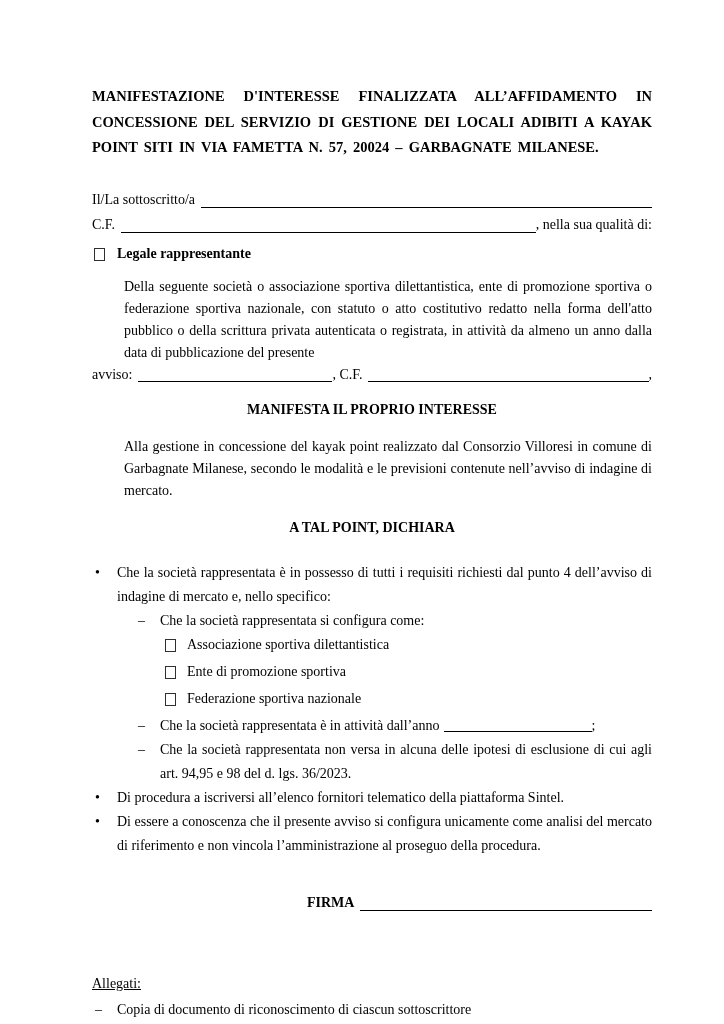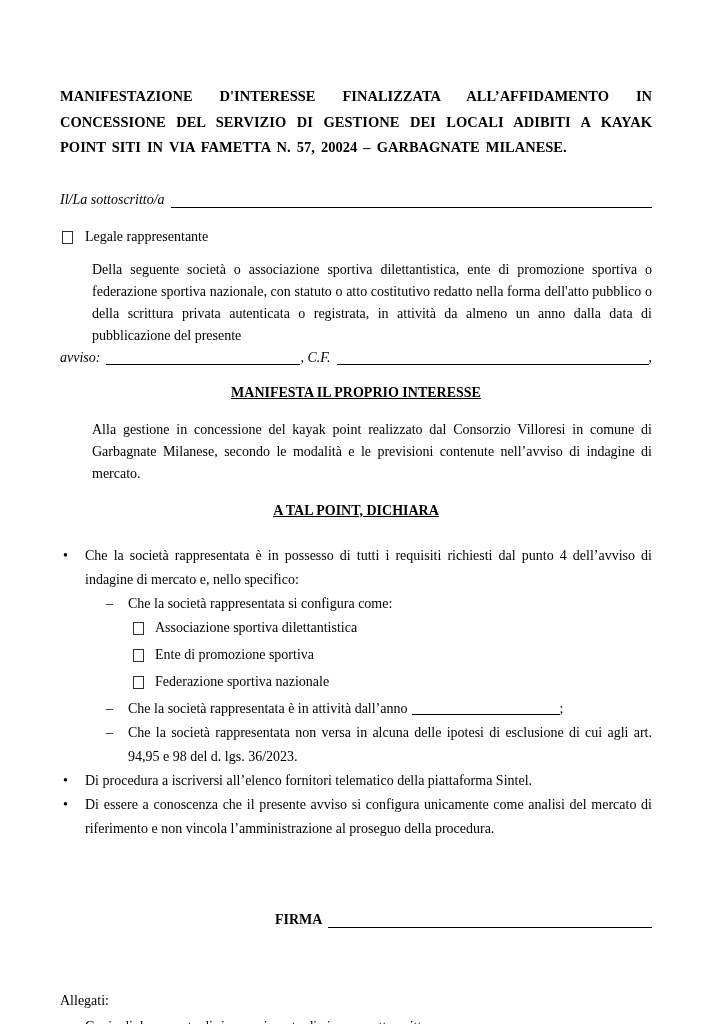--- a/index.html
+++ b/index.html
@@ -1,96 +1,100 @@
 <!DOCTYPE html>
 <html lang="it"><head>
 <meta charset="utf-8">
 <style>
   html, body { margin:0; padding:0; background:#ffffff; }
   .page {
     position:relative;
     width:724px; height:1024px;
     box-sizing:border-box;
-    padding:84px 72px 0 60px;
+    padding:84px 72px 0 92px;
     background:#ffffff;
     color:#000;
     font-family:"Liberation Serif", serif;
     font-size:14px;
     line-height:22px;
   }
   .doc-title {
     font-weight:bold;
     font-size:14.5px;
     line-height:25.5px;
     text-align:justify;
     word-spacing:2.5px;
     margin-bottom:26px;
   }
   .fill-line { display:flex; align-items:baseline; line-height:25px; }
-  .fill-line .lbl { white-space:nowrap;font-style:italic; }
+  .fill-line .lbl { white-space:nowrap; }
   .blank { flex:1 1 auto; position:relative; align-self:stretch; }
   .blank::after {
     content:"";
     position:absolute; left:6px; right:0; bottom:4px;
     border-bottom:1.6px solid #000;
   }
   .blank.b-fixed { flex:0 0 200px; }
   .check-row { display:flex; line-height:26px; }
   .check-row .marker-col { flex:0 0 25px; padding-left:2px; box-sizing:border-box; }
   .cbx {
     display:inline-block;
     width:9px; height:11px;
     border:1.3px solid #2f2f2f;
     margin-top:7px;
   }
   .para { text-align:justify; line-height:22px;margin-left:32px; }
   .para.mt { margin-top:6px; }
   .h-center {
     text-align:center;
     font-weight:bold;
-    text-decoration:underline;
   }
   .h1x { margin:13px 0 15px 0; }
   .h2x { margin:15px 0 22px 0; }
   .list { margin-top:0; }
   .li { display:flex; line-height:24px; }
   .li .marker-col { flex:0 0 25px; padding-left:3px; box-sizing:border-box; }
   .li .li-text { flex:1; text-align:justify; }
   .li.l2 { margin-left:46px; }
   .li.l2 .marker-col { flex:0 0 22px; padding-left:0; }
   .li.l3 { margin-left:73px; }
   .li.l3 .marker-col { flex:0 0 22px; padding-left:0; }
   .li.l3 .cbx { margin-top:6px; }
   .blank-inline {
     display:inline-block;
     width:148px;
     border-bottom:1.6px solid #000;
     height:12px;
     vertical-align:-2px;
     margin-left:4px;
   }
-  .firma-row { display:flex; align-items:flex-start; margin:66px 0 0 215px; line-height:25px; }
+  .firma-row { display:flex; align-items:flex-start; margin:32px 0 0 215px; line-height:25px; }
   .firma-row .lbl { font-weight:bold; white-space:nowrap; }
-  .allegati-label { margin-top:56px; line-height:26px; }
+  .allegati-label { margin-top:56px; line-height:26px;text-decoration:underline; }
   .alleg .li { line-height:26px; }
 </style>
 </head>
 <body>
 
 <div class="page">
 
   <div class="doc-title">MANIFESTAZIONE D'INTERESSE FINALIZZATA ALL’AFFIDAMENTO IN CONCESSIONE DEL SERVIZIO DI GESTIONE DEI LOCALI ADIBITI A KAYAK POINT SITI IN VIA FAMETTA N. 57, 20024 – GARBAGNATE MILANESE.</div>
 
   <div class="fill-line">
     <span class="lbl">Il/La sottoscritto/a</span>
     <span class="blank"></span>
   </div>
 
+  <div class="fill-line">
+    <span class="lbl">C.F.</span>
+    <span class="blank"></span>
+    <span class="lbl">, nella sua qualità di:</span>
+  </div>
 
-  <div style="margin-top:12px;">
+  <div style="margin-top:4px;font-weight:bold;">
     <div class="check-row">
       <span class="marker-col"><span class="cbx"></span></span>
       <span>Legale rappresentante</span>
     </div>
   </div>
 
   <div class="para mt">Della seguente società o associazione sportiva dilettantistica, ente di promozione sportiva o federazione sportiva nazionale, con statuto o atto costitutivo redatto nella forma dell'atto pubblico o della scrittura privata autenticata o registrata, in attività da almeno un anno dalla data di pubblicazione del presente</div>
 
   <div class="fill-line" style="line-height:22px;">
     <span class="lbl">avviso:</span>

